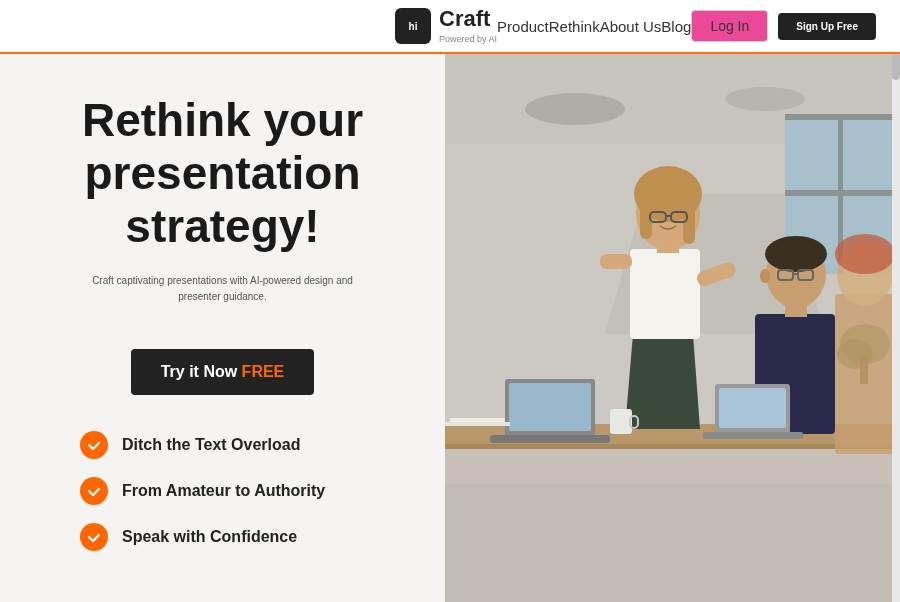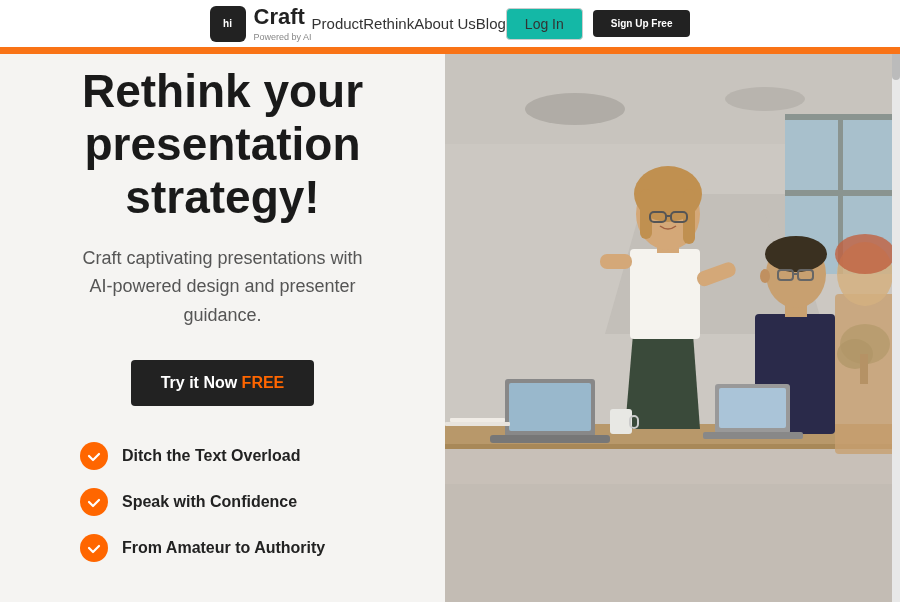--- a/index.html
+++ b/index.html
@@ -2,25 +2,25 @@
 <html><head>
   <meta charset="utf-8">
   <style>
     * { margin: 0; padding: 0; box-sizing: border-box; }
     body { font-family: -apple-system, BlinkMacSystemFont, 'Segoe UI', Arial, sans-serif; background: #fff; width: 900px; height: 602px; overflow: hidden; }
 
     
     .header {
       display: flex;
       align-items: center;
-      justify-content: center;
+      justify-content: flex-end;
       padding: 12px 24px;
       height: 54px;
       background: #fff;
-      border-bottom: 7px solid #f97316;
+      border-bottom: 2px solid #f97316;
       position: relative;
       z-index: 10;
     }
     .logo {
       display: flex;
       align-items: center;
       gap: 8px;
       text-decoration: none;
     }
     .logo-icon {
@@ -60,21 +60,21 @@
     }
     .header-actions {
       display: flex;
       align-items: center;
       gap: 10px;
     }
     .btn-login {
       padding: 7px 18px;
       border: 1px solid #ccc;
       border-radius: 4px;
-      background: #14b8a6;
+      background: #ec4899;
       color: #333;
       font-size: 14px;
       cursor: pointer;
       font-weight: 500;
     }
     .btn-signup {
       padding: 8px 18px;
       border: none;
       border-radius: 4px;
       background: #222;
@@ -87,37 +87,37 @@
     
     .hero {
       display: flex;
       height: 548px;
       background: #f5f4f2;
     }
     .hero-left {
       flex: 0 0 445px;
       display: flex;
       flex-direction: column;
-      justify-content: flex-end;
+      justify-content: flex-start;
       padding: 40px 60px 40px 60px;
     }
     .hero-title {
       font-size: 46px;
       font-weight: 800;
       color: #1a1a1a;
       line-height: 1.15;
       margin-bottom: 20px;
       text-align: center;
     }
     .hero-subtitle {
-      font-size: 18px;
+      font-size: 10px;
       color: #555;
       line-height: 1.6;
       text-align: center;
-      margin-bottom: 30px;
+      margin-bottom: 44px;
       max-width: 300px;
       margin-left: auto;
       margin-right: auto;
     }
     .btn-try {
       display: inline-block;
       background: #222;
       color: #fff;
       padding: 14px 30px;
       border-radius: 4px;
@@ -243,30 +243,30 @@
         </div>
         <span class="feature-text">Ditch the Text Overload</span>
       </div>
 
       <div class="feature-item">
         <div class="check-circle">
           <svg viewBox="0 0 14 14" fill="none">
             <path d="M2 7l4 4 6-6" stroke="#fff" stroke-width="2.2" stroke-linecap="round" stroke-linejoin="round"></path>
           </svg>
         </div>
-        <span class="feature-text">Speak with Confidence</span>
+        <span class="feature-text">From Amateur to Authority</span>
       </div>
 
       <div class="feature-item">
         <div class="check-circle">
           <svg viewBox="0 0 14 14" fill="none">
             <path d="M2 7l4 4 6-6" stroke="#fff" stroke-width="2.2" stroke-linecap="round" stroke-linejoin="round"></path>
           </svg>
         </div>
-        <span class="feature-text">From Amateur to Authority</span>
+        <span class="feature-text">Speak with Confidence</span>
       </div>
     </div>
   </div>
 
   <div class="hero-right">
     <div class="hero-image-placeholder">
 
       <svg width="100%" height="100%" viewBox="0 0 455 548" preserveAspectRatio="xMidYMid slice" xmlns="http://www.w3.org/2000/svg">
 
         <rect x="0" y="0" width="455" height="90" fill="#c8c4be"></rect>

